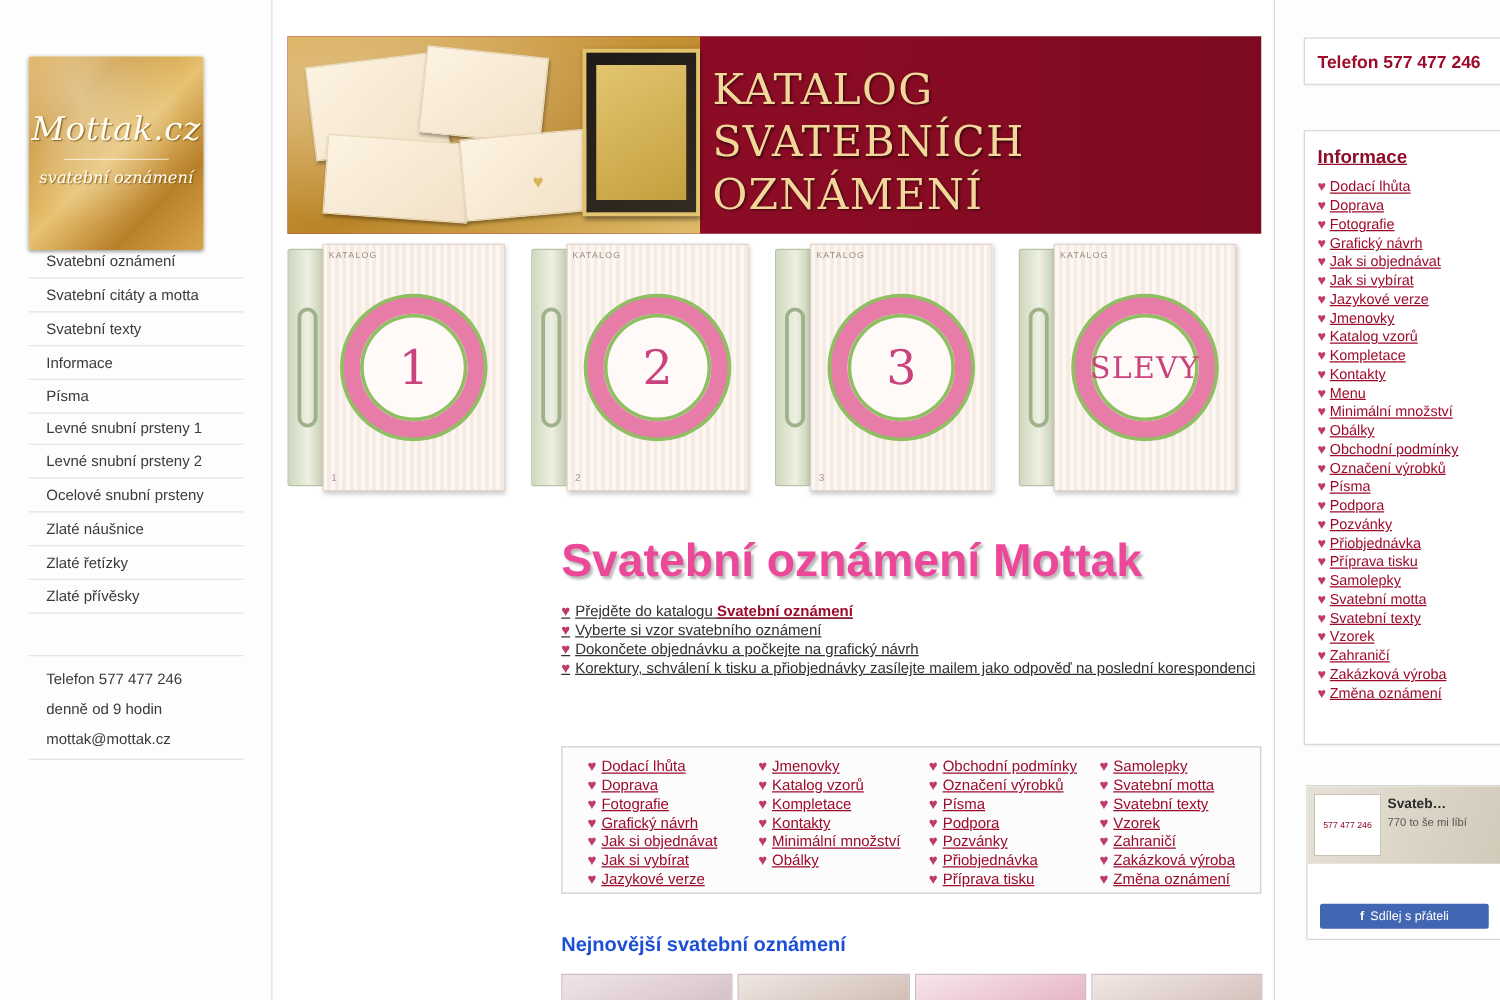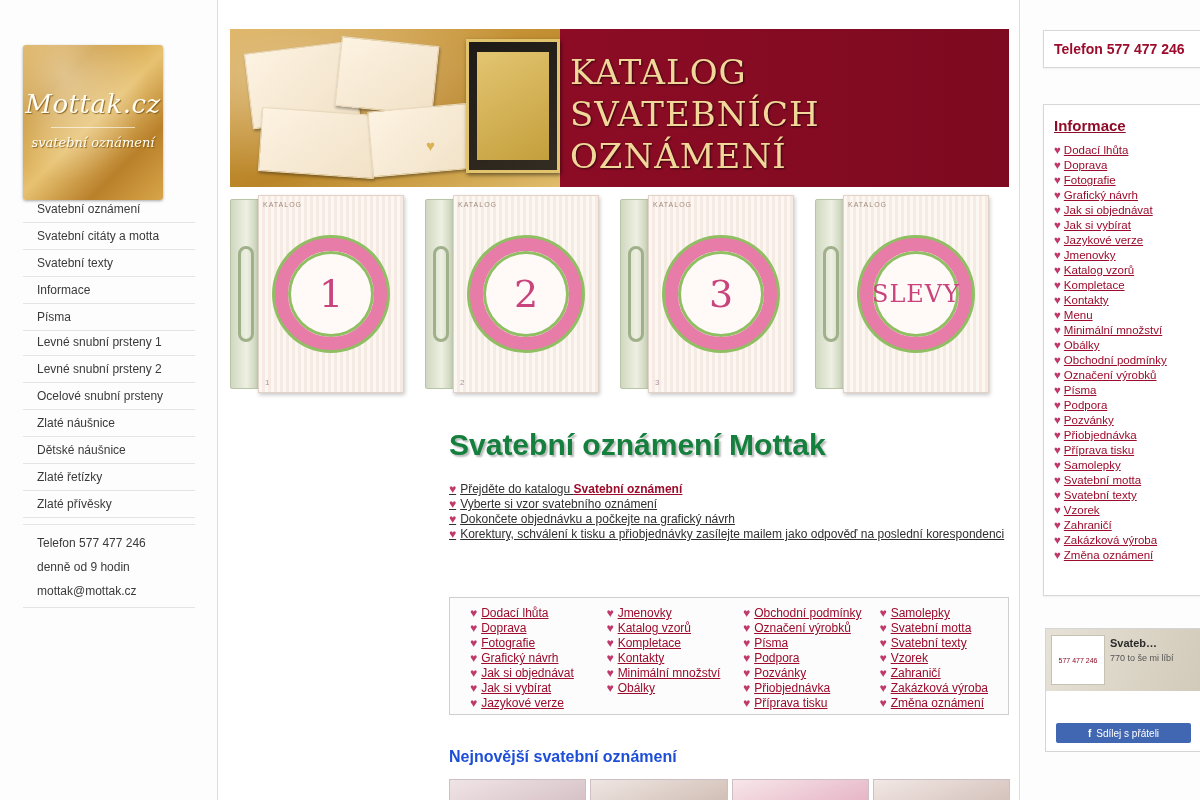--- a/index.html
+++ b/index.html
@@ -202,23 +202,23 @@
   .cat-book .wreath .num.small { font-size: 24px; letter-spacing: 1px; }
   .cat-book .corner-num {
     position: absolute; left: 6px; bottom: 5px;
     font-size: 8px; color: #b08fa0;
   }
 
   #h1-title {
     position: absolute;
     left: 230px; top: 428px;
     font-family: "Liberation Sans", sans-serif;
-    font-size: 30px;
+    font-size: 37px;
     font-weight: bold;
-    color: #15803d;
+    color: #ec4899;
     text-shadow: 2px 2px 2px rgba(0,0,0,0.28);
     white-space: nowrap;
   }
 
   #bullets {
     position: absolute;
     left: 230px; top: 482px;
     width: 560px;
   }
   #bullets .bl {
@@ -377,21 +377,20 @@
       <a class="nav-item">Svatební texty</a>
       <a class="nav-item">Informace</a>
       <a class="nav-item">Písma</a>
     </div>
 
     <div class="nav-block" id="nav-rings">
       <a class="nav-item">Levné snubní prsteny 1</a>
       <a class="nav-item">Levné snubní prsteny 2</a>
       <a class="nav-item">Ocelové snubní prsteny</a>
       <a class="nav-item">Zlaté náušnice</a>
-      <a class="nav-item">Dětské náušnice</a>
       <a class="nav-item">Zlaté řetízky</a>
       <a class="nav-item">Zlaté přívěsky</a>
     </div>
 
     <div class="nav-block" id="nav-contact-block">
       <span class="nav-contact">Telefon 577 477 246</span>
       <span class="nav-contact">denně od 9 hodin</span>
       <span class="nav-contact last">mottak@mottak.cz</span>
     </div>
   </div>

